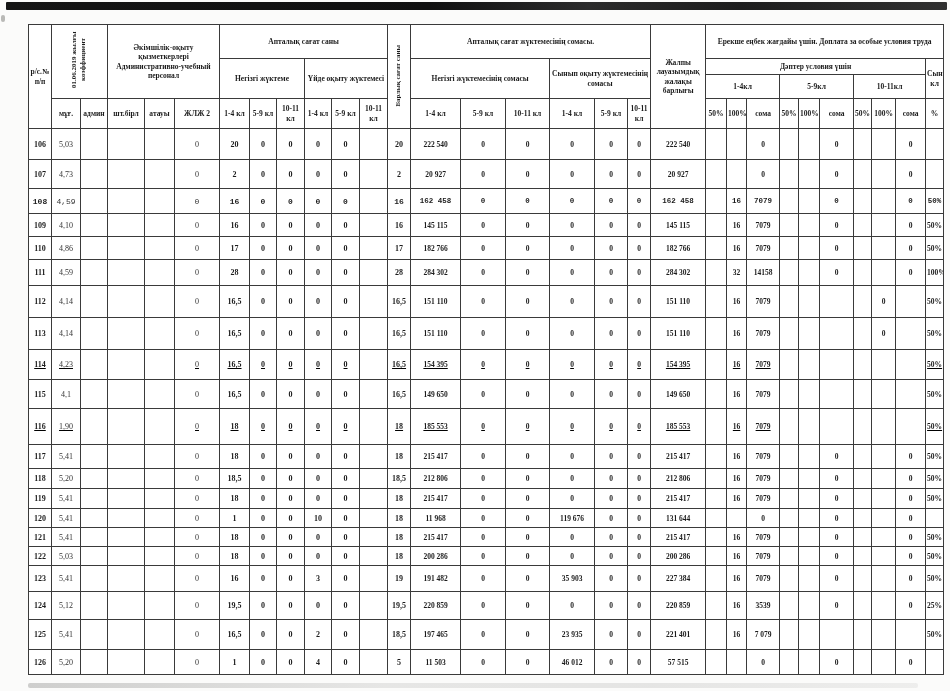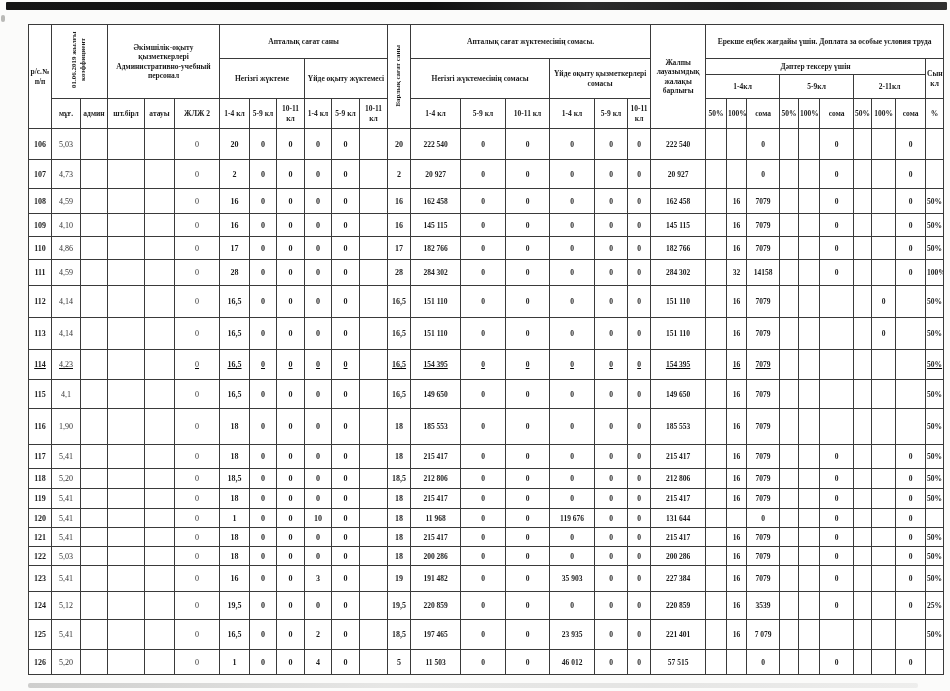--- a/index.html
+++ b/index.html
@@ -96,28 +96,28 @@
       <th colspan="6">Апталық сағат саны</th>
       <th rowspan="4" class="vcell"><span class="vtext" style="max-height:100px">Барлық сағат саны</span></th>
       <th colspan="6">Апталық сағат жүктемесінің сомасы.</th>
       <th rowspan="4">Жалпы лауазымдық жалақы барлығы</th>
       <th colspan="10">Ерекше еңбек жағдайы үшін. Доплата за особые условия труда</th>
     </tr>
     <tr style="height:16px">
       <th colspan="3" rowspan="2">Негізгі жүктеме</th>
       <th colspan="3" rowspan="2">Үйде оқыту жүктемесі</th>
       <th colspan="3" rowspan="2">Негізгі жүктемесінің сомасы</th>
-      <th colspan="3" rowspan="2">Үйде оқыту қызметкерлері сомасы</th>
-      <th colspan="9">Дәптер тексеру үшін</th>
+      <th colspan="3" rowspan="2">Сынып оқыту жүктемесінің сомасы</th>
+      <th colspan="9">Дәптер условия үшін</th>
       <th rowspan="2">Сынып кл</th>
     </tr>
     <tr style="height:24px">
       <th colspan="3">1-4кл</th>
       <th colspan="3">5-9кл</th>
-      <th colspan="3">2-11кл</th>
+      <th colspan="3">10-11кл</th>
     </tr>
     <tr style="height:30px">
       <th>мұғ.</th>
       <th>админ</th>
       <th>шт.бірл</th>
       <th>атауы</th>
       <th>ЖЛЖ 2</th>
       <th>1-4 кл</th>
       <th>5-9 кл</th>
       <th>10-11 кл</th>
@@ -200,21 +200,21 @@
         <td class="c-nb-1-4-100 c-extra"></td>
         <td class="c-nb-1-4-soma c-extra">0</td>
         <td class="c-nb-5-9-50 c-extra"></td>
         <td class="c-nb-5-9-100 c-extra"></td>
         <td class="c-nb-5-9-soma c-extra">0</td>
         <td class="c-nb-10-11-50 c-extra"></td>
         <td class="c-nb-10-11-100 c-extra"></td>
         <td class="c-nb-10-11-soma c-extra">0</td>
         <td class="c-class-percent c-pct"></td>
       </tr>
-      <tr style="height: 25px;">
+      <tr style="height: 25px; font-family: Liberation Mono, monospace;">
         <td class="c-row-number">108</td>
         <td class="c-coefficient">4,59</td>
         <td class="c-admin"></td>
         <td class="c-staff-units"></td>
         <td class="c-name"></td>
         <td class="c-zhlzh2">0</td>
         <td class="c-main-1-4">16</td>
         <td class="c-main-5-9">0</td>
         <td class="c-main-10-11">0</td>
         <td class="c-home-1-4">0</td>
@@ -456,21 +456,21 @@
         <td class="c-nb-1-4-100 c-extra">16</td>
         <td class="c-nb-1-4-soma c-extra">7079</td>
         <td class="c-nb-5-9-50 c-extra"></td>
         <td class="c-nb-5-9-100 c-extra"></td>
         <td class="c-nb-5-9-soma c-extra"></td>
         <td class="c-nb-10-11-50 c-extra"></td>
         <td class="c-nb-10-11-100 c-extra"></td>
         <td class="c-nb-10-11-soma c-extra"></td>
         <td class="c-class-percent c-pct">50%</td>
       </tr>
-      <tr style="height: 36px;">
+      <tr style="height: 36px; text-decoration: underline;">
         <td class="c-row-number">116</td>
         <td class="c-coefficient">1,90</td>
         <td class="c-admin"></td>
         <td class="c-staff-units"></td>
         <td class="c-name"></td>
         <td class="c-zhlzh2">0</td>
         <td class="c-main-1-4">18</td>
         <td class="c-main-5-9">0</td>
         <td class="c-main-10-11">0</td>
         <td class="c-home-1-4">0</td>

